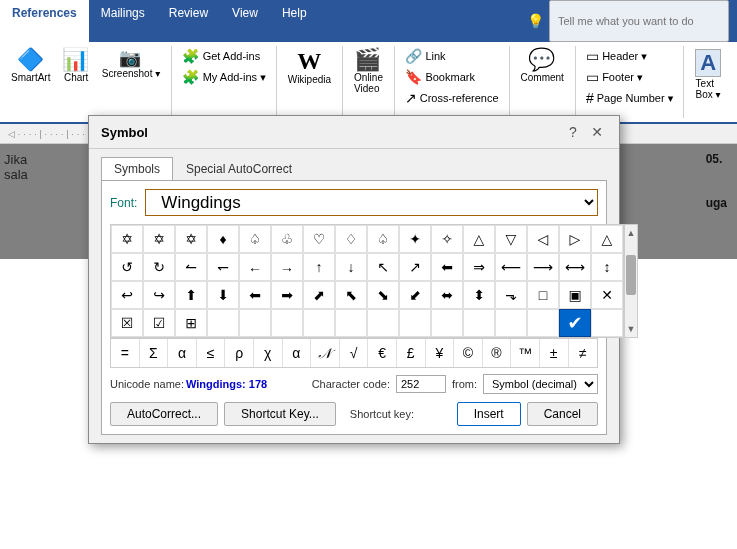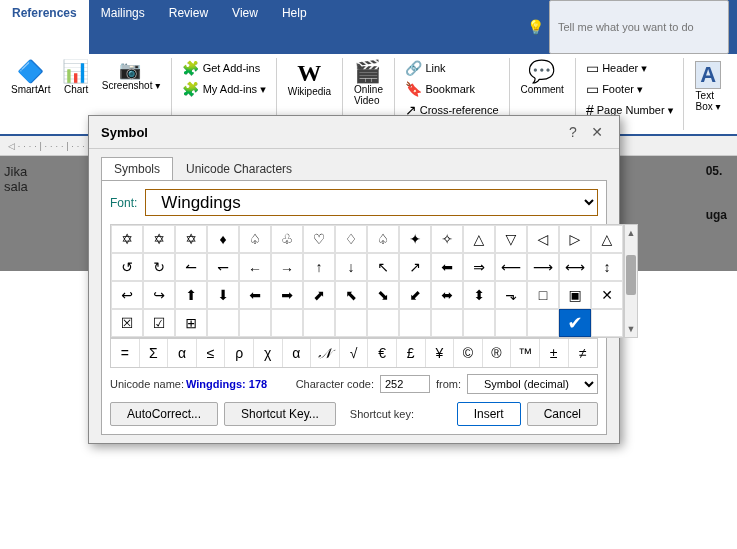--- a/index.html
+++ b/index.html
@@ -228,21 +228,21 @@
     .charcode-label { font-size: 11px; color: #333; }
     .charcode-input {
       width: 50px;
       border: 1px solid #aaa;
       padding: 2px 4px;
       font-size: 11px;
     }
     .from-label { font-size: 11px; color: #333; }
     .from-select {
       border: 1px solid #aaa;
-      padding: 2px 12px;
+      padding: 2px 4px;
       font-size: 11px;
       background: #fff;
     }
 
     
     .btn-row {
       display: flex;
       align-items: center;
       margin-top: 8px;
       gap: 6px;
@@ -332,21 +332,21 @@
 
 <div class="ribbon-outer">
   <div class="top-bar">
     <span class="ribbon-tab active">References</span>
     <span class="ribbon-tab">Mailings</span>
     <span class="ribbon-tab">Review</span>
     <span class="ribbon-tab">View</span>
     <span class="ribbon-tab">Help</span>
     <div class="search-box-area">
       <span class="lightbulb">💡</span>
-      <input type="text" style="background: rgba(255, 255, 255, 0.9); border: 1px solid rgb(170, 170, 170); padding: 20px 8px; font-size: 11px; width: 180px; border-radius: 2px;" placeholder="Tell me what you want to do">
+      <input type="text" style="background: rgba(255, 255, 255, 0.9); border: 1px solid rgb(170, 170, 170); padding: 14px 8px; font-size: 11px; width: 180px; border-radius: 2px;" placeholder="Tell me what you want to do">
     </div>
   </div>
 
   <div class="ribbon-content">
 
     <div class="r-group">
       <div class="r-items">
         <div class="r-btn">
           <span class="r-icon">🔷</span>
           <span class="r-txt">SmartArt</span>
@@ -479,21 +479,21 @@
   <div class="dialog-titlebar">
     <span class="dialog-title">Symbol</span>
     <div class="dialog-controls">
       <button class="dialog-ctrl-btn">?</button>
       <button class="dialog-ctrl-btn">✕</button>
     </div>
   </div>
 
   <div class="dialog-tabs">
     <div class="dialog-tab active">Symbols</div>
-    <div class="dialog-tab">Unicode Characters</div>
+    <div class="dialog-tab">Special AutoCorrect</div>
   </div>
 
   <div class="dialog-body">
 
     <div class="font-row">
       <span class="font-label">Font:</span>
       <select class="font-select">
         <option>Wingdings</option>
       </select>
     </div>

